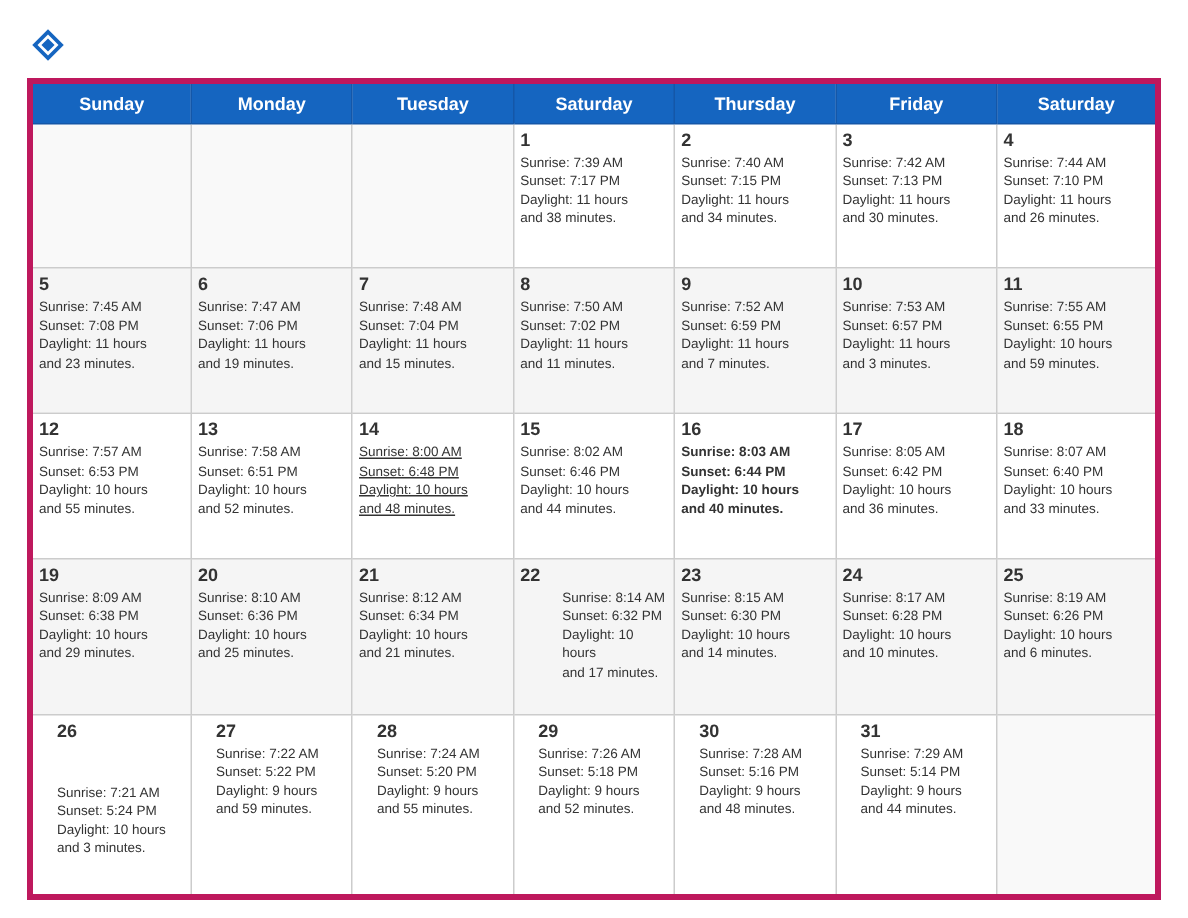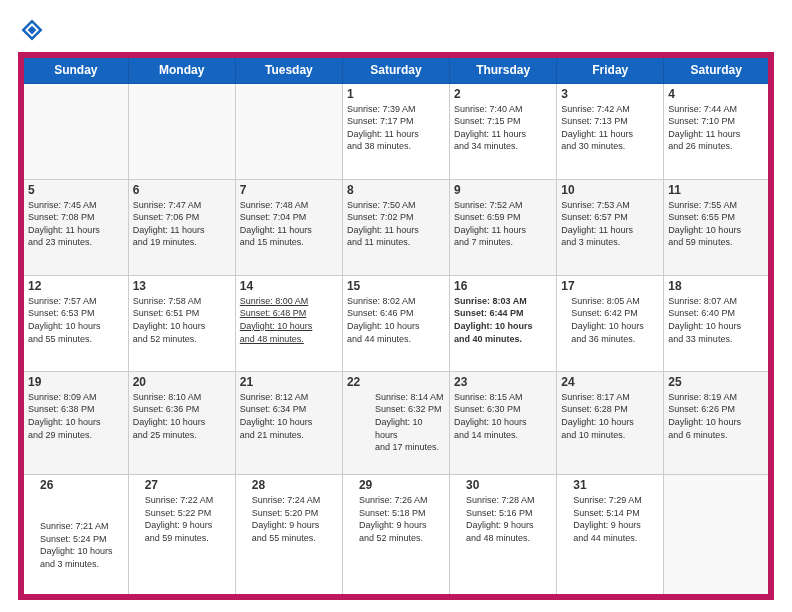--- a/index.html
+++ b/index.html
@@ -48,21 +48,21 @@
       color: #333;
       line-height: 1.1;
     }
     .location {
       font-size: 14px;
       color: #555;
       margin-top: 2px;
     }
     .calendar {
       flex: 1;
-      border: 6px solid #be185d;
+      border: 4px solid #be185d;
       border-collapse: collapse;
       width: 100%;
       table-layout: fixed;
     }
     .calendar th {
       background-color: #1565c0;
       color: #fff;
       font-size: 12px;
       font-weight: bold;
       padding: 5px 4px;
@@ -258,21 +258,21 @@
           </td>
           <td>
             <span class="day-num">16</span>
             <div class="day-info" style="white-space: pre-line; font-weight: bold;">Sunrise: 8:03 AM
 Sunset: 6:44 PM
 Daylight: 10 hours
 and 40 minutes.</div>
           </td>
           <td>
             <span class="day-num">17</span>
-            <div class="day-info" style="white-space: pre-line; margin-left: 10px;">Sunrise: 8:05 AM
+            <div class="day-info" style="white-space: pre-line;">Sunrise: 8:05 AM
 Sunset: 6:42 PM
 Daylight: 10 hours
 and 36 minutes.</div>
           </td>
           <td>
             <span class="day-num">18</span>
             <div class="day-info" style="white-space: pre-line;">Sunrise: 8:07 AM
 Sunset: 6:40 PM
 Daylight: 10 hours
 and 33 minutes.</div>

